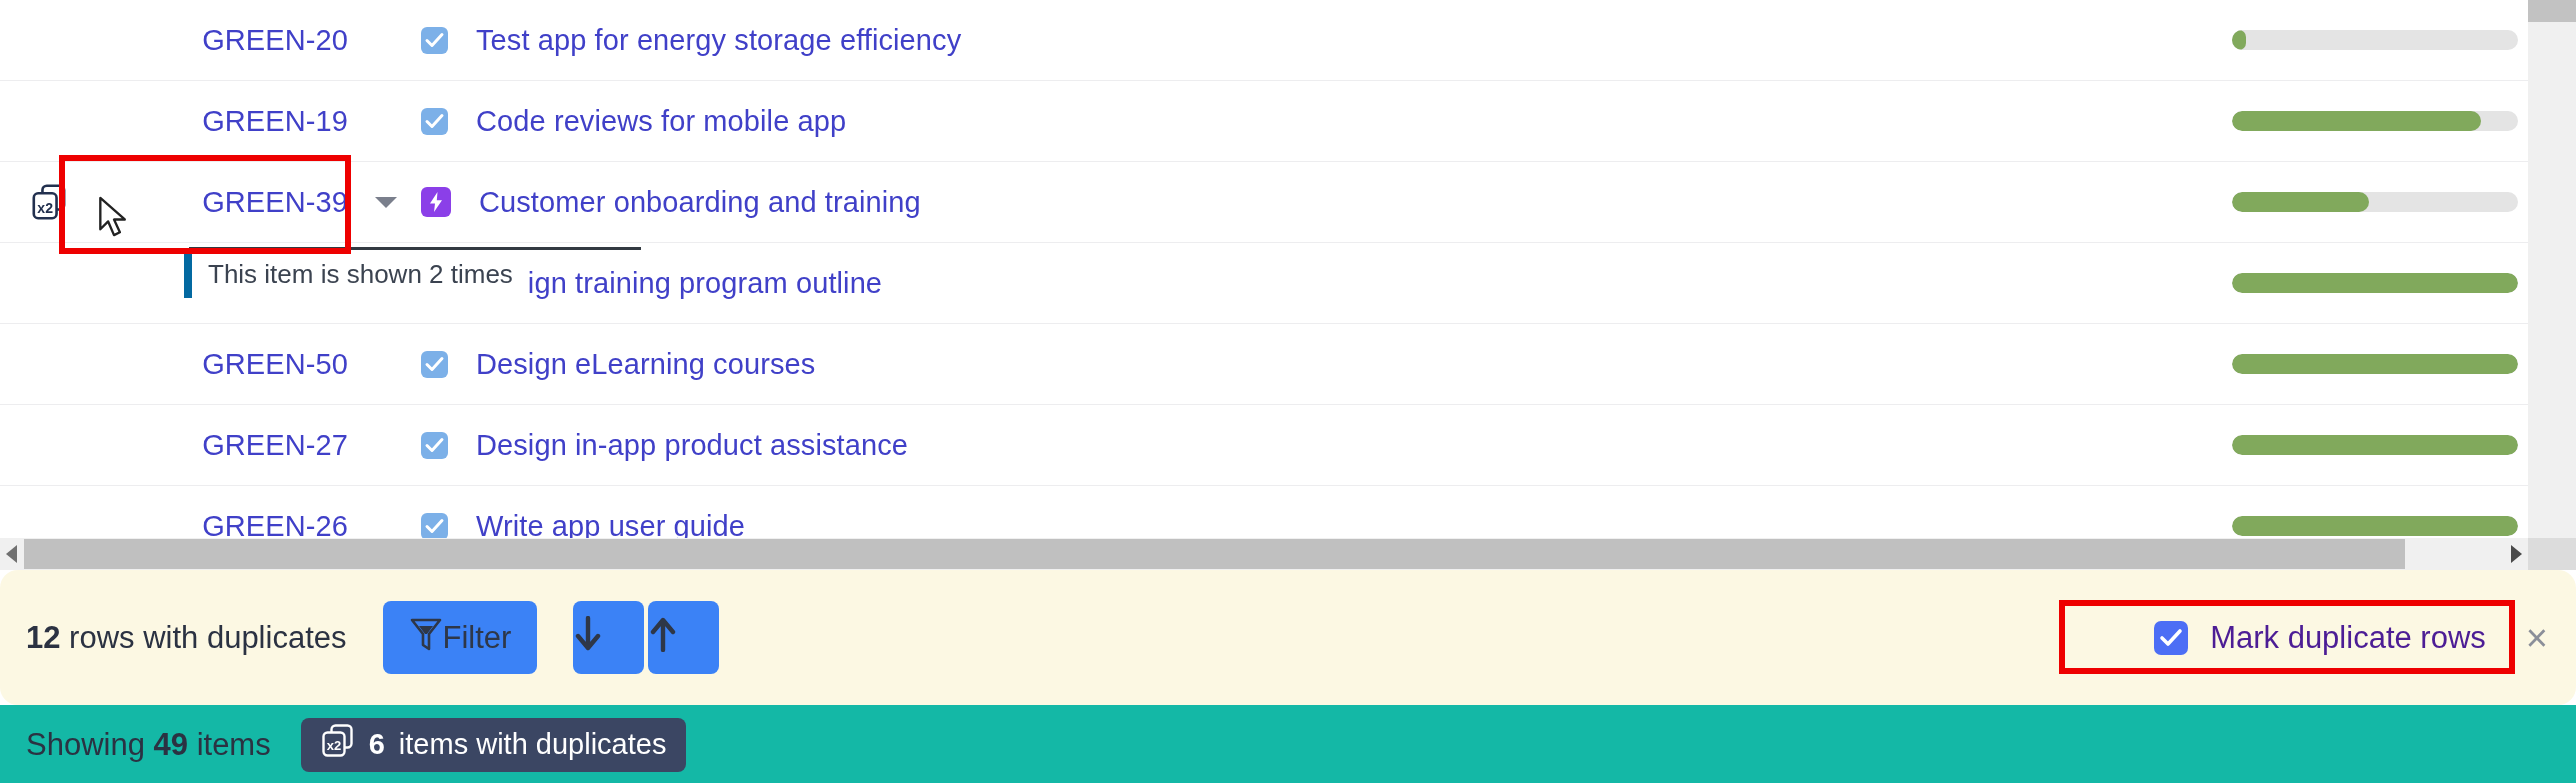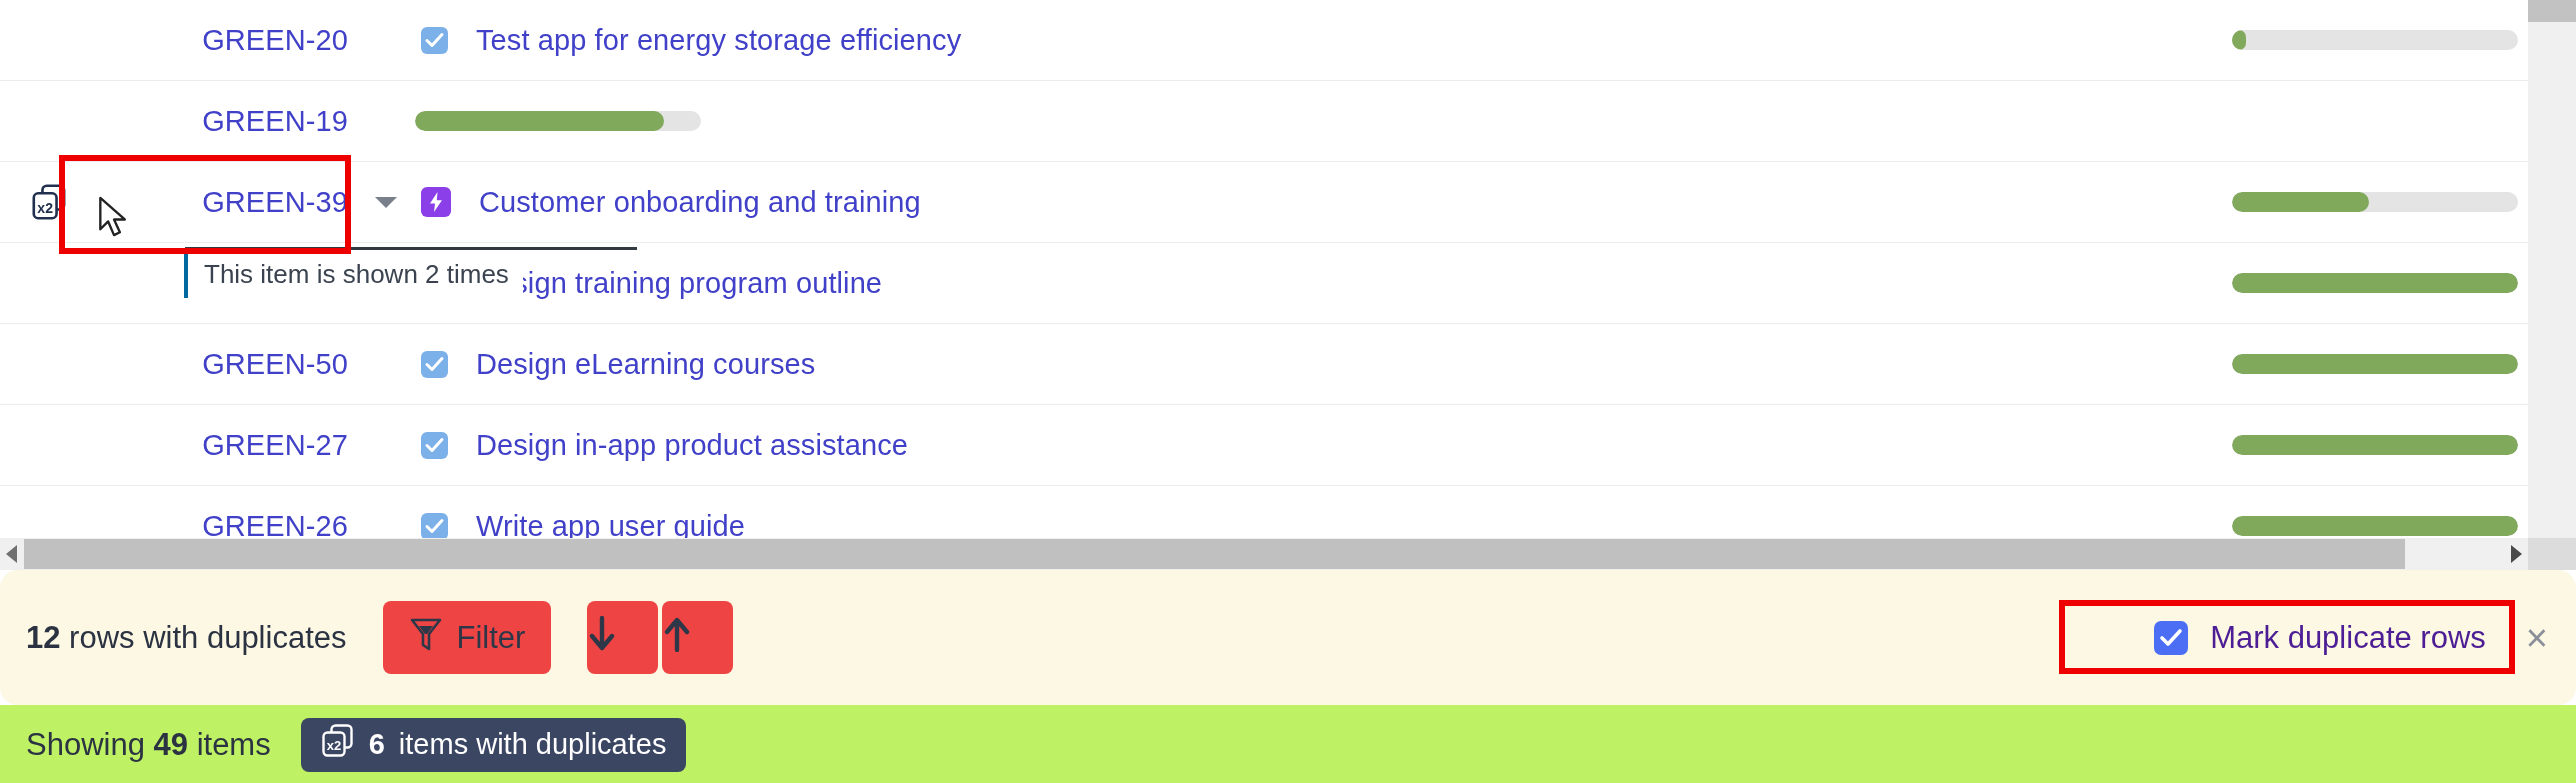--- a/index.html
+++ b/index.html
@@ -83,21 +83,21 @@
   .annot{
     position:absolute;border:6px solid #ee0000;box-sizing:border-box;
     pointer-events:none;z-index:60;
   }
   #annot-dup{left:59px;top:155px;width:292px;height:99px;}
   #annot-mark{left:2059px;top:600px;width:456px;height:74px;}
 
   
   .tooltip{
     position:absolute;left:184px;top:253px;z-index:55;
-    background:#ffffff;border-left:4px solid #0369a1;
+    background:#ffffff;border-left:8px solid #0369a1;
     padding:6px 14px 8px 16px;
     font-size:26px;color:#3b4350;white-space:nowrap;
   }
   .tooltip::before{
     content:"";position:absolute;left:-3px;top:-6px;width:452px;height:3px;background:#333a42;
   }
 
   
   .cursor{position:absolute;left:98px;top:196px;z-index:58;}
 
@@ -122,23 +122,23 @@
   
   .dup-banner{
     position:absolute;left:0;top:570px;width:2576px;height:135px;
     background:#fcf8e3;display:flex;align-items:center;box-sizing:border-box;
     padding:0 28px 0 26px;
     border-radius:18px;
   }
   .dup-count{font-size:31px;color:#2b3242;margin-right:36px;white-space:nowrap;}
   .dup-count b{font-weight:bold;}
   .btn{
-    background:#ef4444;border:none;border-radius:8px;color:#2e3748;
+    background:#3b82f6;border:none;border-radius:8px;color:#2e3748;
     font-family:"Liberation Sans", sans-serif;font-size:31px;
-    display:flex;align-items:center;justify-content:space-between;gap:14px;
+    display:flex;align-items:center;justify-content:space-between;
     cursor:pointer;
   }
   #btn-filter{height:73px;padding:0 26px;margin-right:36px;}
   .icon-btn{width:71px;height:73px;padding:0;}
   .btn-group{display:flex;gap:4px;}
   .spacer{flex:1 1 auto;}
 
   .mark-wrap{display:flex;align-items:center;gap:22px;padding:8px 18px;}
   .cb-blue{
     width:34px;height:34px;border-radius:7px;background:#4c6ef5;position:relative;flex:0 0 34px;
@@ -147,21 +147,21 @@
   .cb-blue svg{position:absolute;left:5px;top:6px;}
   .mark-label{font-size:31px;color:#4c1d95;white-space:nowrap;}
   .close-x{
     margin-left:22px;font-size:38px;color:#8b8f99;cursor:pointer;
     line-height:1;user-select:none;
   }
 
   
   .footer{
     position:absolute;left:0;top:705px;width:2576px;height:79px;
-    background:#bef264;display:flex;align-items:center;padding:0 26px;
+    background:#14b8a6;display:flex;align-items:center;padding:0 26px;
     box-sizing:border-box;gap:30px;
   }
   .showing{font-size:31px;color:#2b3242;white-space:nowrap;}
   .showing b{font-weight:bold;}
   .pill{
     background:#3b4663;color:#ffffff;border-radius:8px;height:54px;
     display:flex;align-items:center;gap:14px;padding:0 20px;
     font-size:29px;white-space:nowrap;cursor:pointer;
   }
   .pill b{font-weight:bold;}
@@ -192,20 +192,28 @@
               <i style="width: 5%;"></i>
             </div>
           </div>
         </div>
         <div class="row">
           <div class="cell-dup"></div>
           <div class="cell-key">
             <a class="key-link" href="#">GREEN-19</a>
           </div>
           <div class="cell-toggle"></div>
+          <div class="cell-summary">
+            <span class="task-check">
+              <svg width="21" height="21" viewBox="0 0 21 21">
+                <path d="M3 10.5 L8 15.5 L18 4.5" fill="none" stroke="#ffffff" stroke-width="3" stroke-linecap="round" stroke-linejoin="round"></path>
+              </svg>
+            </span>
+            <span class="sum-text">Code reviews for mobile app</span>
+          </div>
           <div class="cell-progress">
             <div class="pbar">
               <i style="width: 87%;"></i>
             </div>
           </div>
         </div>
         <div class="row">
           <div class="cell-dup">
             <span>
               <svg class="dup-icon" viewBox="0 0 34 36">

